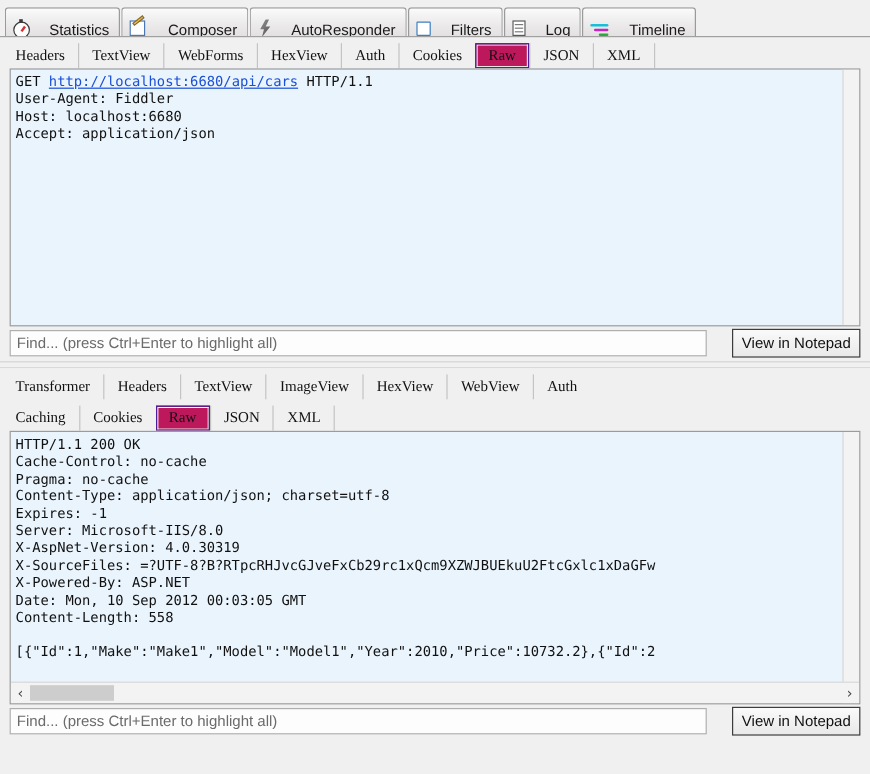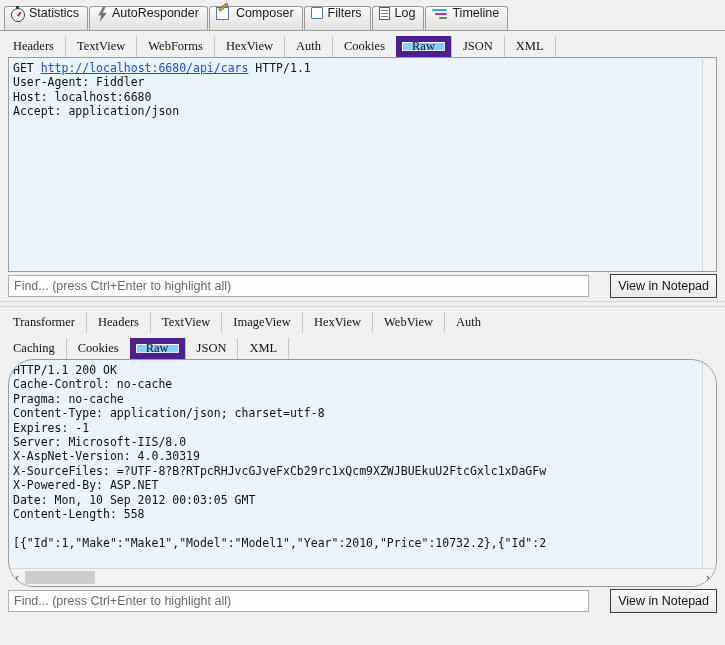--- a/index.html
+++ b/index.html
@@ -25,22 +25,22 @@
     background: #f0f0f0;
     border-bottom: 1px solid #a0a0a0;
     padding-left: 4px;
     box-sizing: border-box;
     display: flex;
     align-items: flex-end;
     overflow: hidden;
   }
   .main-tab {
     display: flex;
-    align-items: flex-start;
-    gap: 4px;
+    align-items: flex-end;
+    gap: 16px;
     height: 25px;
     padding: 0 8px 0 6px;
     margin-right: 1px;
     box-sizing: border-box;
     background: linear-gradient(to bottom, #fbfbfb 0%, #eceaea 55%, #e2e0e0 100%);
     border: 1px solid #9a9a9a;
     border-bottom: none;
     border-radius: 3px 3px 0 0;
     font-size: 12.5px;
     color: #1a1a1a;
@@ -170,22 +170,22 @@
     box-sizing: border-box;
     font-size: 12.5px;
     color: #111;
     white-space: nowrap;
     cursor: default;
     border-left: 1px solid #c4c4c4;
     background: transparent;
   }
   .subtab:first-child { border-left: none; }
   .subtab.selected {
-    background: #7dd3fc;
-    border: 6px solid #4c1d95;
+    background: #be185d;
+    border: 1px solid #4c1d95;
     box-shadow: inset 1px 1px 0 #ffffff, inset -1px -1px 0 #e4e4e4;
     padding: 0 10px;
   }
   .subtab.spacer-end {
     border-left: 1px solid #c4c4c4;
     width: 12px;
     padding: 0;
   }
 
   
@@ -296,32 +296,32 @@
     <span class="icon ico-stats">
       <span class="ring"></span>
         <span class="stem"></span>
         <span class="hand"></span>
     </span>
     <span class="tab-label">Statistics</span>
   </div>
 
 
   <div class="main-tab">
-    <span class="icon ico-bolt">
-        <span class="b"></span>
-      </span>
-    <span class="tab-label">AutoResponder</span>
-  </div>
-
-  <div class="main-tab">
     <span class="icon ico-composer">
       <span class="page"></span>
         <span class="pen"></span>
     </span>
     <span class="tab-label">Composer</span>
+  </div>
+
+  <div class="main-tab">
+    <span class="icon ico-bolt">
+        <span class="b"></span>
+      </span>
+    <span class="tab-label">AutoResponder</span>
   </div>
 
   <div class="main-tab">
     <span class="icon ico-filter">
         <span class="sq"></span>
       </span>
     <span class="tab-label">Filters</span>
   </div>
 
   <div class="main-tab">
@@ -431,21 +431,21 @@
       </div>
     <div class="subtab">
         <span>JSON</span>
       </div>
     <div class="subtab">
         <span>XML</span>
       </div>
     <div class="subtab spacer-end"></div>
   </div>
 
-  <div class="text-area" style="height:228px;border-radius:26px;">
+  <div class="text-area" style="height:228px;">
     <div class="inner">HTTP/1.1 200 OK
 Cache-Control: no-cache
 Pragma: no-cache
 Content-Type: application/json; charset=utf-8
 Expires: -1
 Server: Microsoft-IIS/8.0
 X-AspNet-Version: 4.0.30319
 X-SourceFiles: =?UTF-8?B?RTpcRHJvcGJveFxCb29rc1xQcm9XZWJBUEkuU2FtcGxlc1xDaGFw
 X-Powered-By: ASP.NET
 Date: Mon, 10 Sep 2012 00:03:05 GMT

